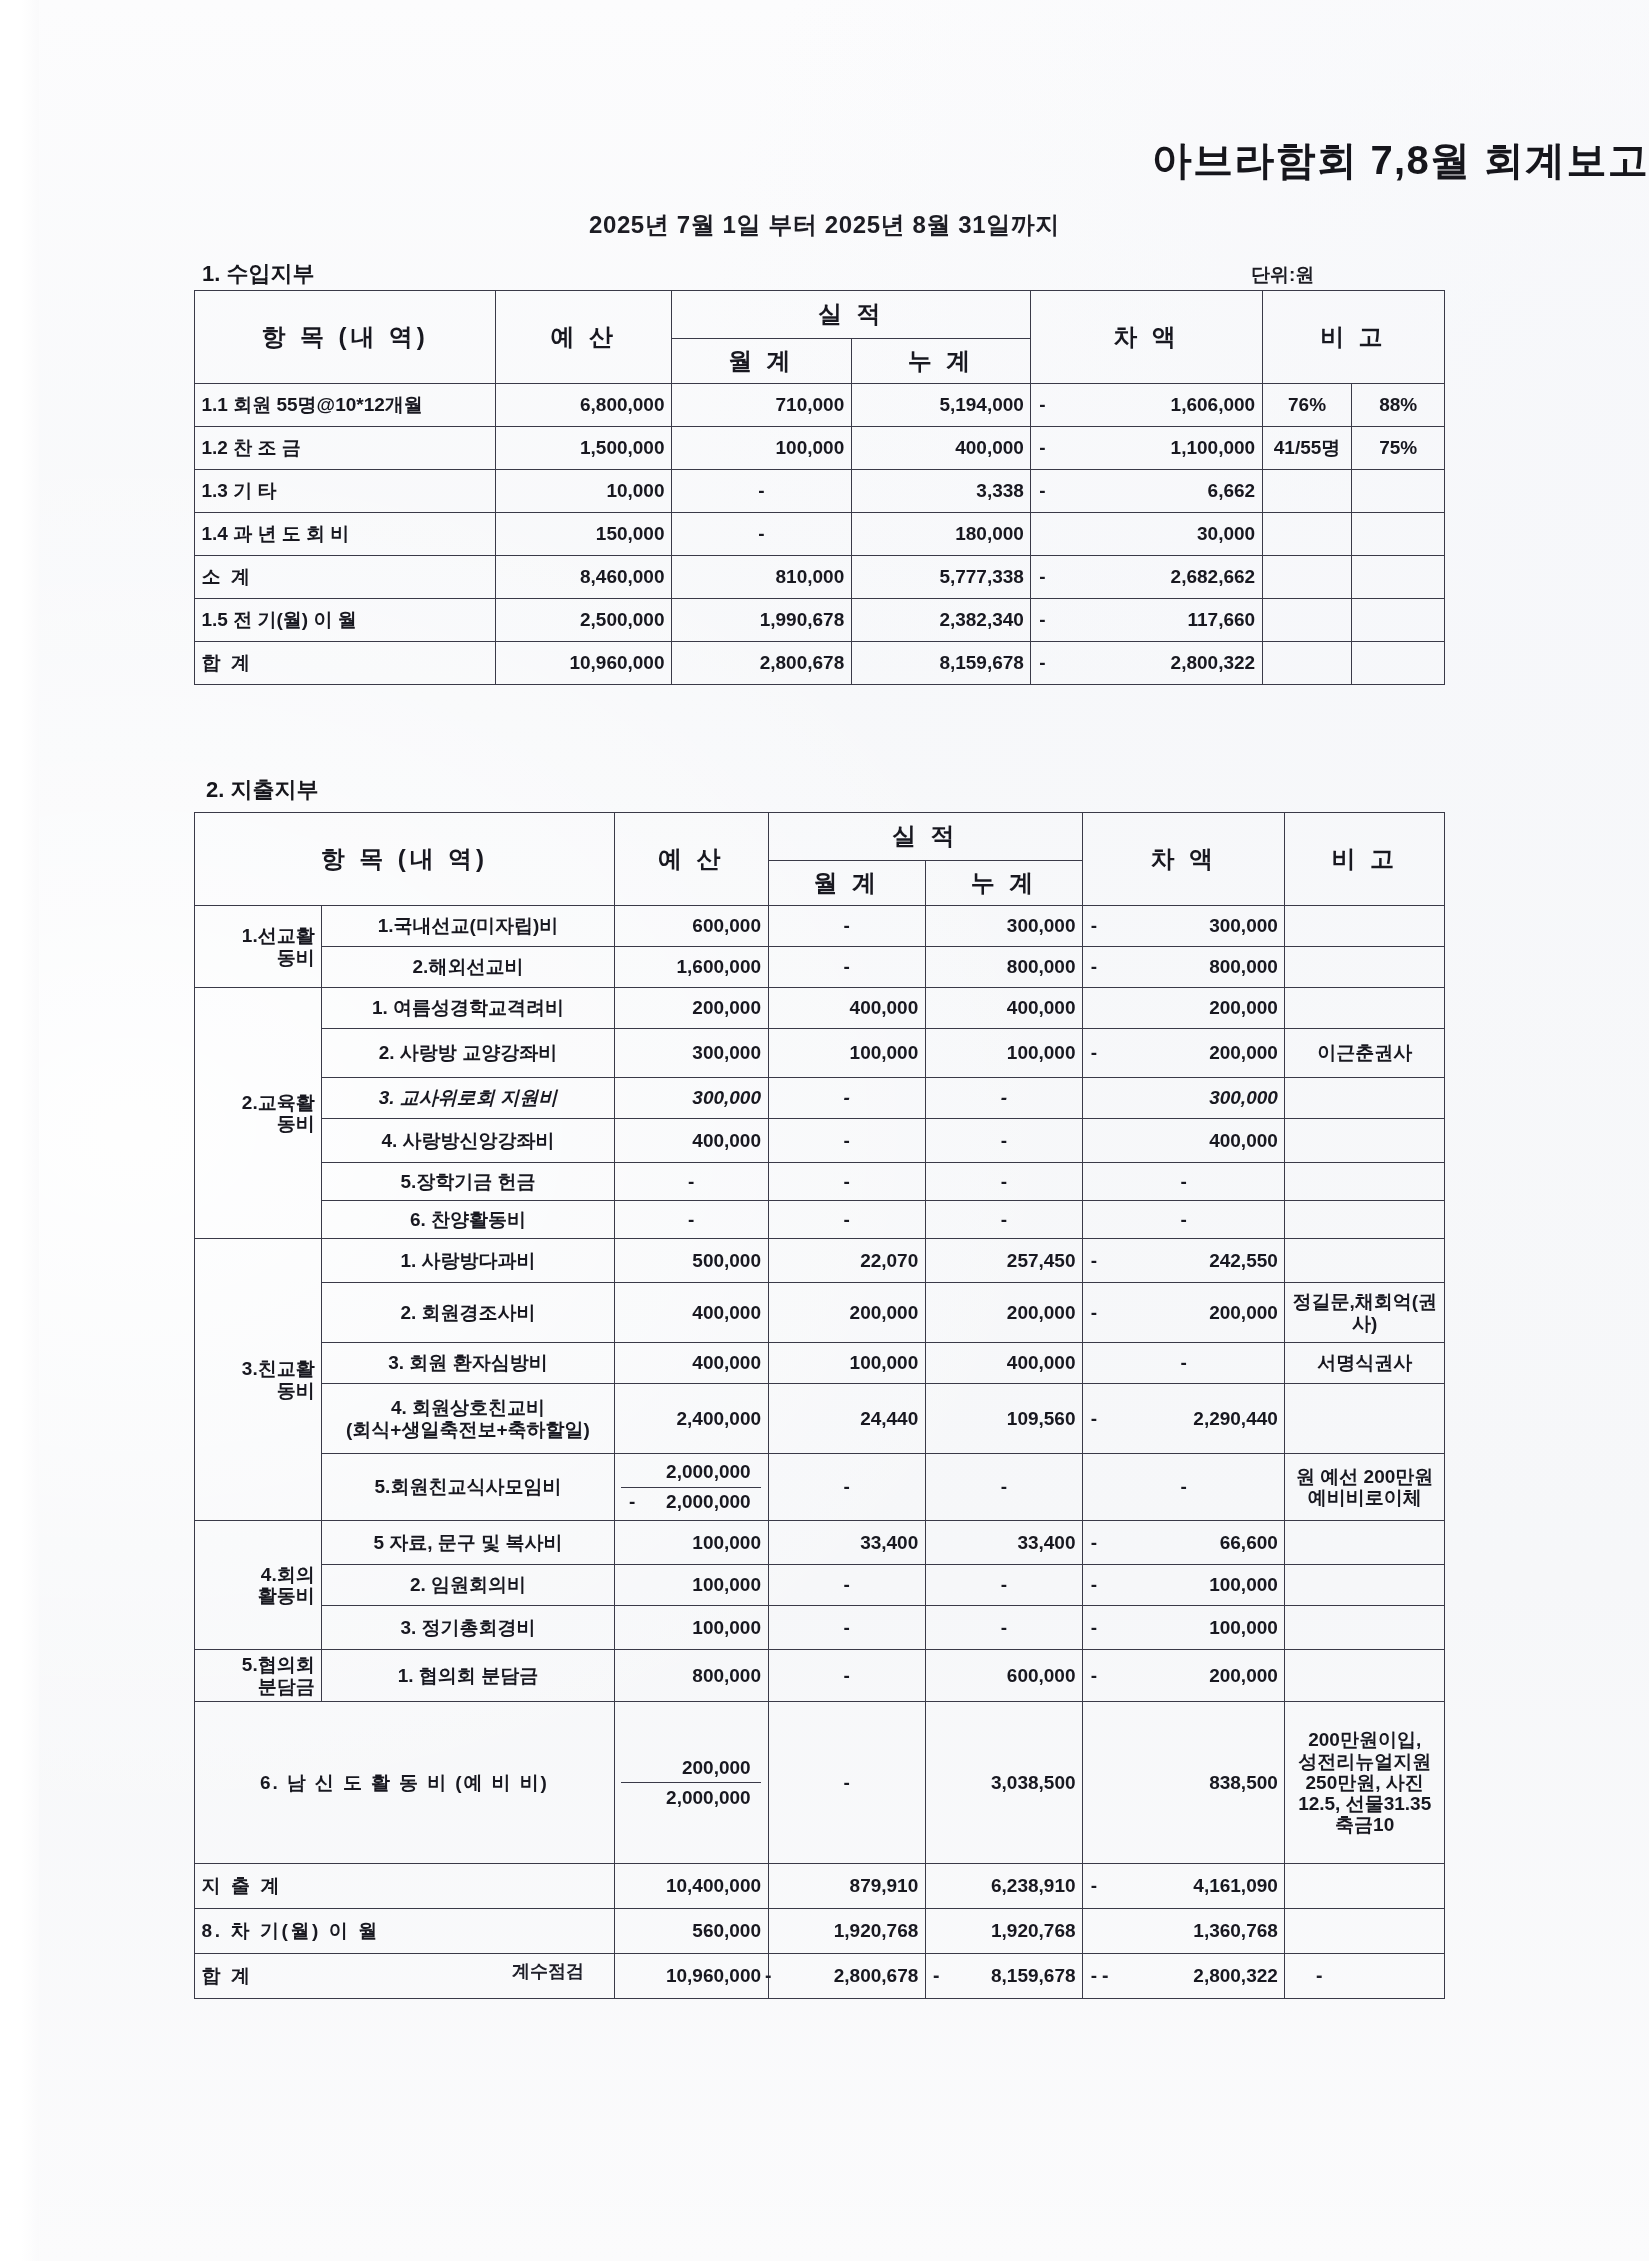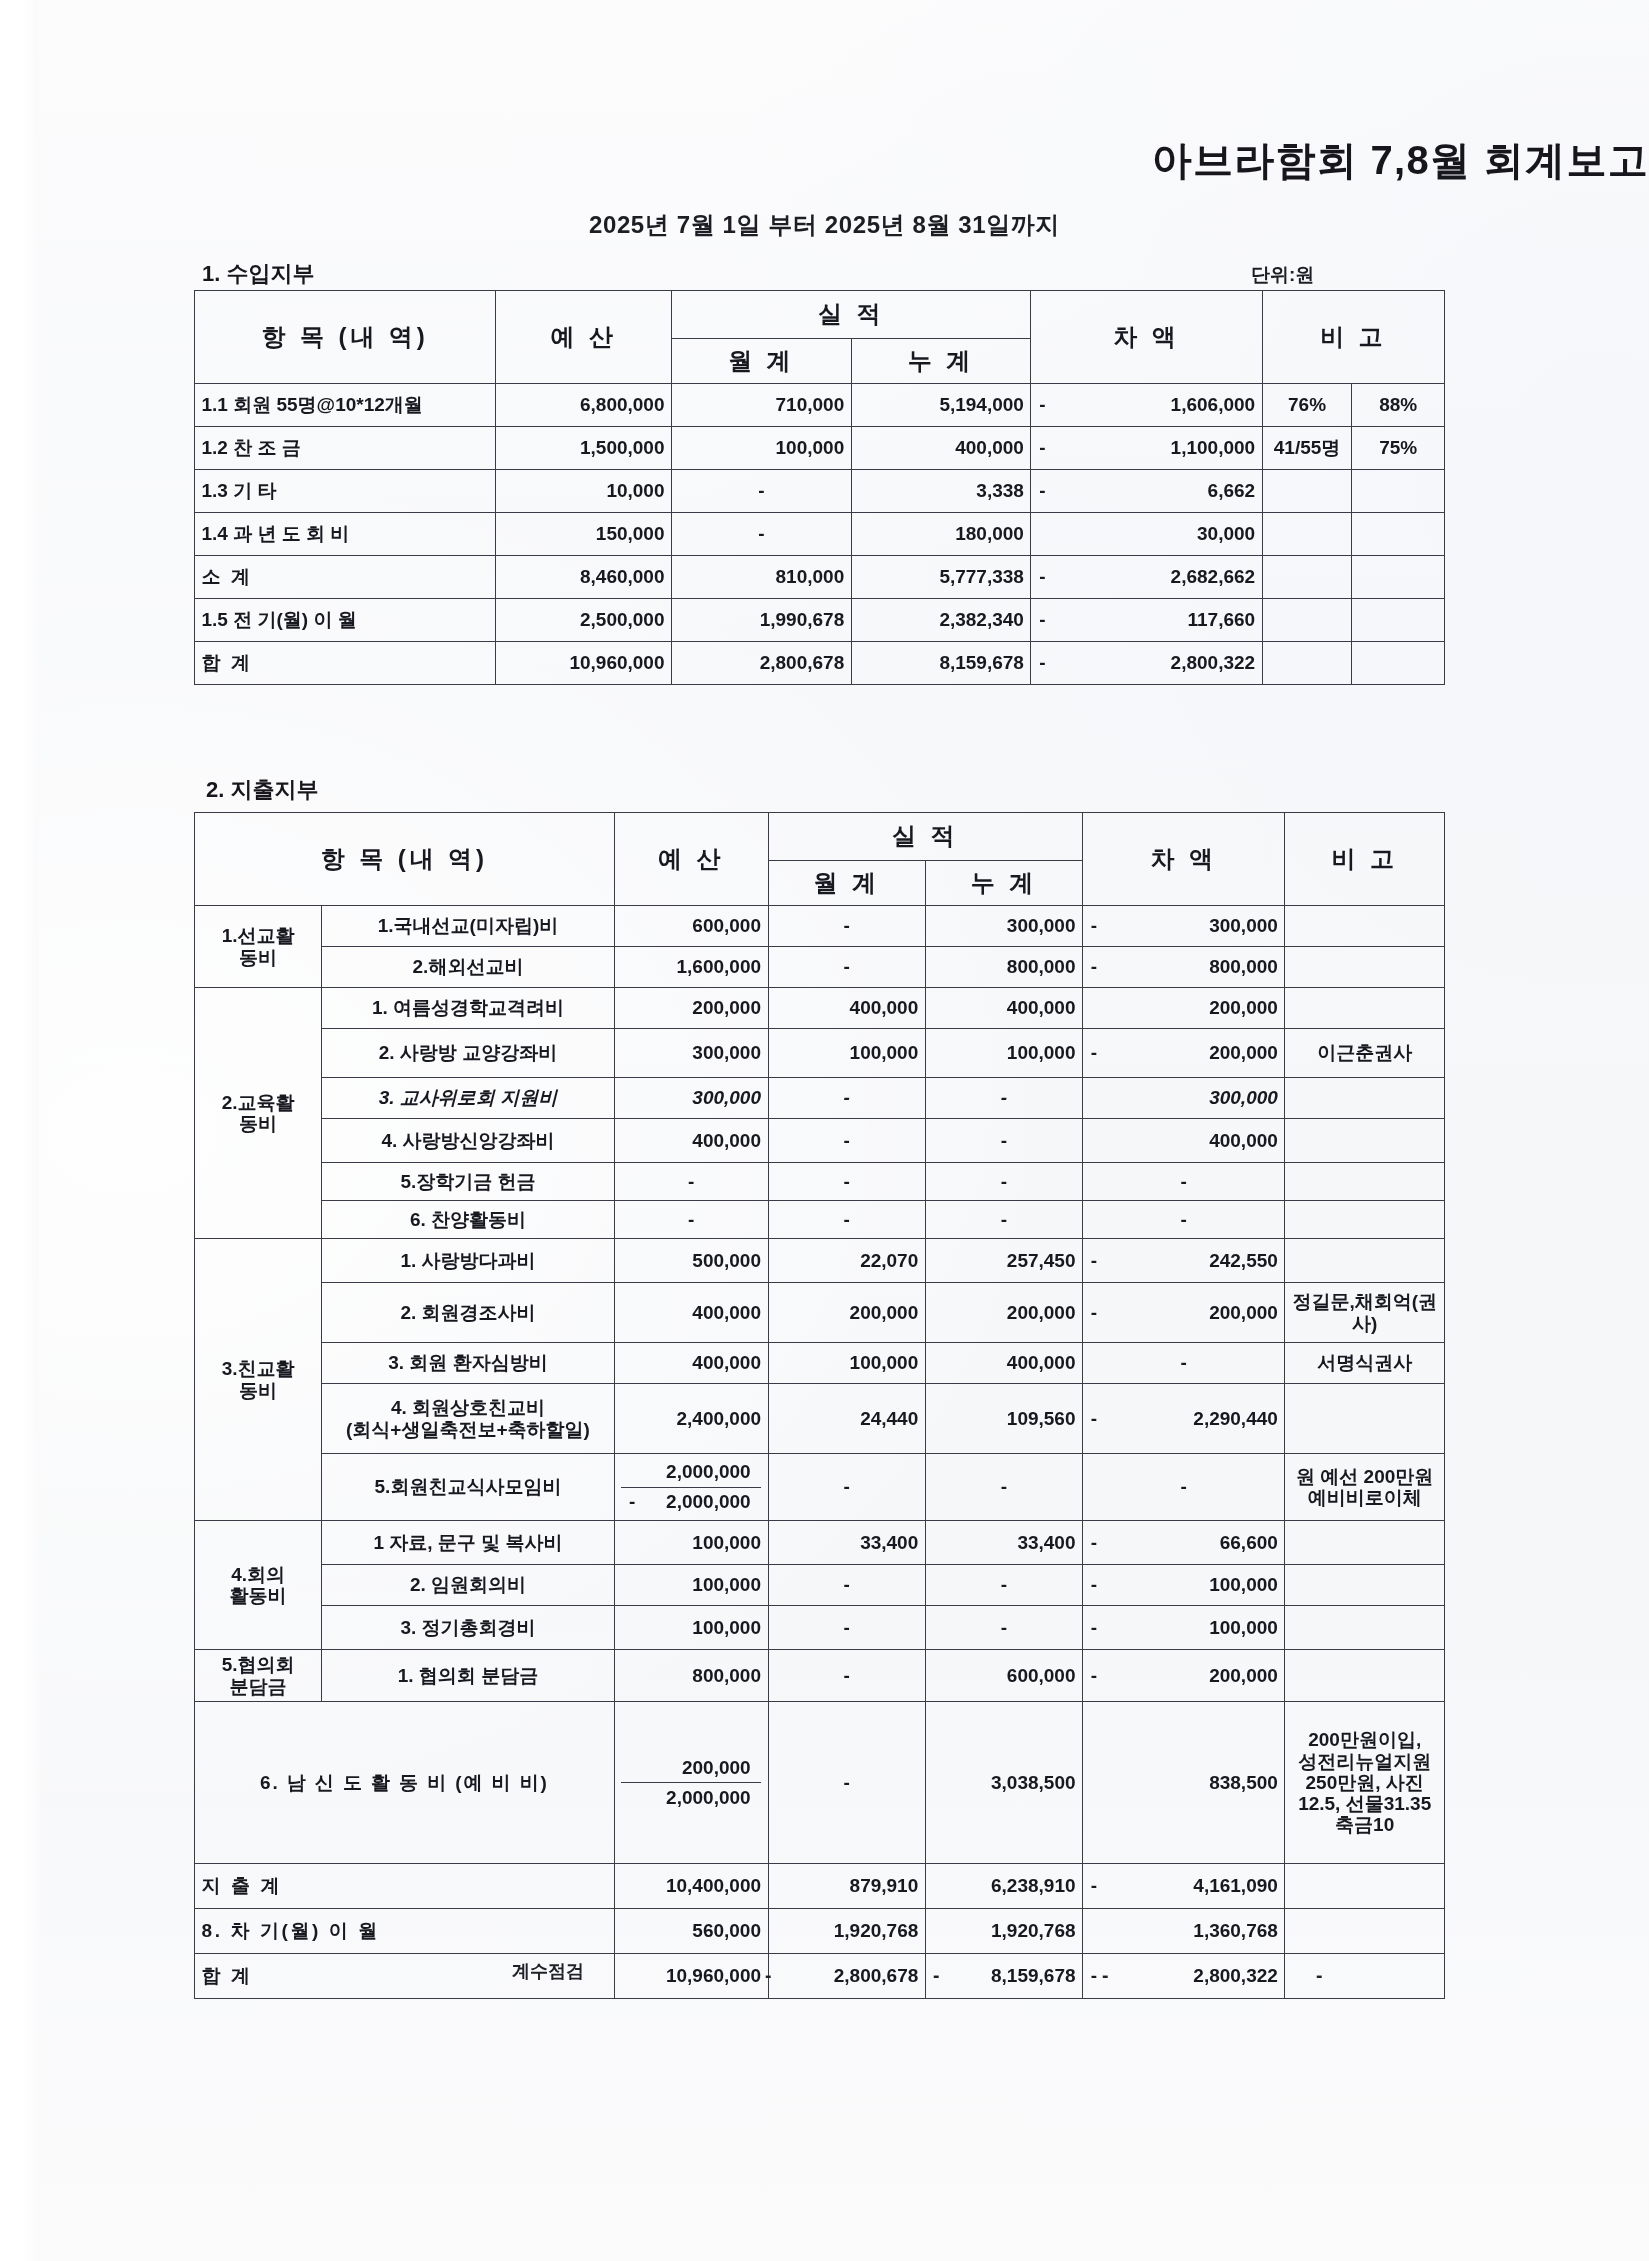--- a/index.html
+++ b/index.html
@@ -79,21 +79,21 @@
   }
   table.rep th{ font-size:24px; letter-spacing:3.9px; text-align:center; }
   th.sub{ font-size:21.4px; letter-spacing:3.2px; }
   .num{ text-align:right; padding-right:10.4px; }
   .ctr{ text-align:center; }
   .lft{ text-align:left; padding-left:11.7px; }
   .dash{ text-align:center; font-size:19.4px; }
   
   .neg{ text-align:right; padding-right:10.4px; position:relative; }
   .neg .mi{ position:absolute; left:7.8px; }
-  .grp{ text-align:center; font-size:18px; line-height:1.25; padding:0 2.6px; }
+  .grp{ text-align:right; font-size:18px; line-height:1.25; padding:0 2.6px; }
   .rmk{ text-align:center; font-size:16px; line-height:1.3; padding:2.6px 3.9px; }
   .rmk-sm{ text-align:center; font-size:15.6px; line-height:1.38; padding:3.9px 3.9px; }
   .big{ font-size:24px; letter-spacing:2.6px; }
   .subcell{ padding:0; }
   .subcell .top{ border-bottom:1.3px solid #3a3a48; text-align:right; padding:3.9px 10.4px 3.9px 6.5px; }
   .subcell .bot{ text-align:right; padding:3.9px 10.4px 3.9px 6.5px; position:relative; }
   .subcell .bot .mi{ position:absolute; left:7.8px; }
 </style>
 </head>
 <body>
@@ -328,21 +328,21 @@
               <div class="top">2,000,000</div>
               <div class="bot"><span class="mi">-</span>2,000,000</div>
             </td>
             <td class="dash">-</td>
             <td class="dash">-</td>
             <td class="dash">-</td>
             <td class="rmk">원 예선 200만원<br>예비비로이체</td>
           </tr>
           <tr style="height: 44px;">
             <td class="grp" rowspan="3">4.회의<br>활동비</td>
-            <td class="ctr">1 자료, 문구 및 복사비</td>
+            <td class="ctr">5 자료, 문구 및 복사비</td>
             <td class="num">100,000</td>
             <td class="num">33,400</td>
             <td class="num">33,400</td>
             <td class="neg"><span class="mi">-</span>66,600</td>
             <td class="rmk"></td>
           </tr>
           <tr style="height: 41px;">
             <td class="ctr">2. 임원회의비</td>
             <td class="num">100,000</td>
             <td class="dash">-</td>

